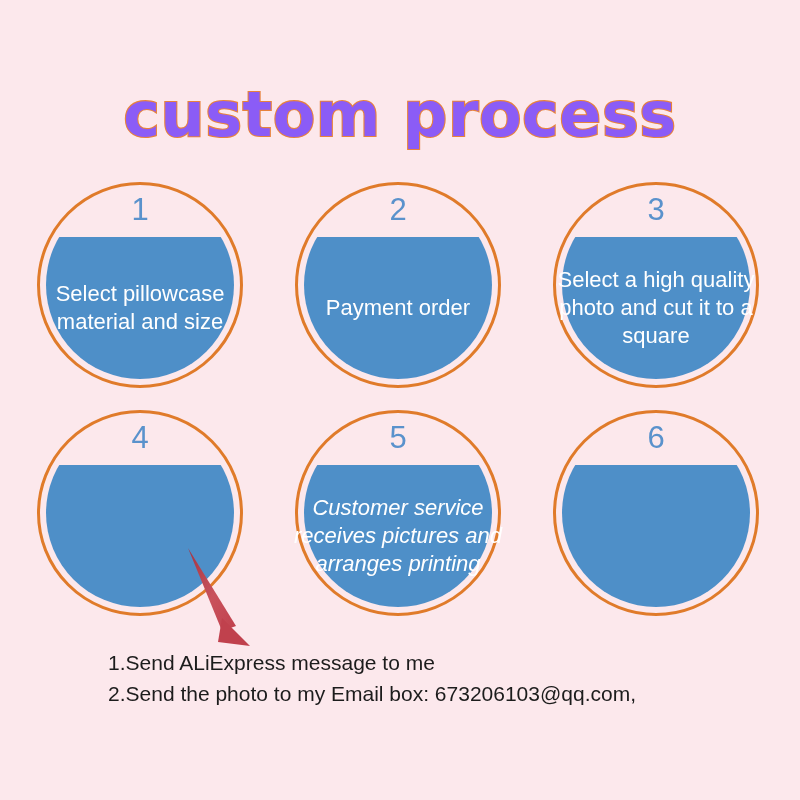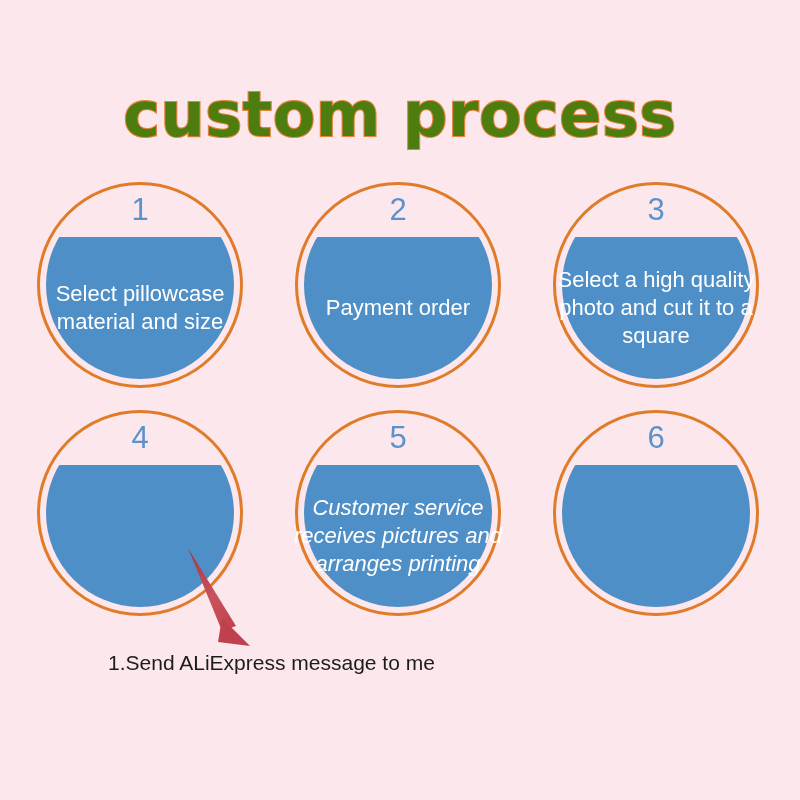--- a/index.html
+++ b/index.html
@@ -24,21 +24,21 @@
   .title {
     position: absolute;
     left: 0;
     top: 84px;
     width: 800px;
     text-align: center;
     font-size: 62px;
     font-weight: 700;
     letter-spacing: 0.5px;
     line-height: 1;
-    color: #4d7c0f;
+    color: #8b5cf6;
     -webkit-text-stroke: 2.2px #e8823c;
     paint-order: stroke fill;
     font-family: "DejaVu Sans", sans-serif;
     white-space: nowrap;
   }
 
   
   .grid {
     position: absolute;
     left: 0;
@@ -216,15 +216,16 @@
         <stop offset="55%" stop-color="#c9525c"></stop>
         <stop offset="100%" stop-color="#c0414d"></stop>
       </linearGradient>
     </defs>
     <path d="M28 18 L76 96 L62 101 Z" fill="url(#arrGrad)"></path>
     <path d="M62 88 L90 116 L58 112 Z" fill="#c0414d"></path>
   </svg>
 
   <div class="notes">
     <div>1.Send ALiExpress message to me</div>
+    <div>2.Send the photo to my Email box: 673206103@qq.com,</div>
   </div>
 
 </div>
 
 </body></html>

